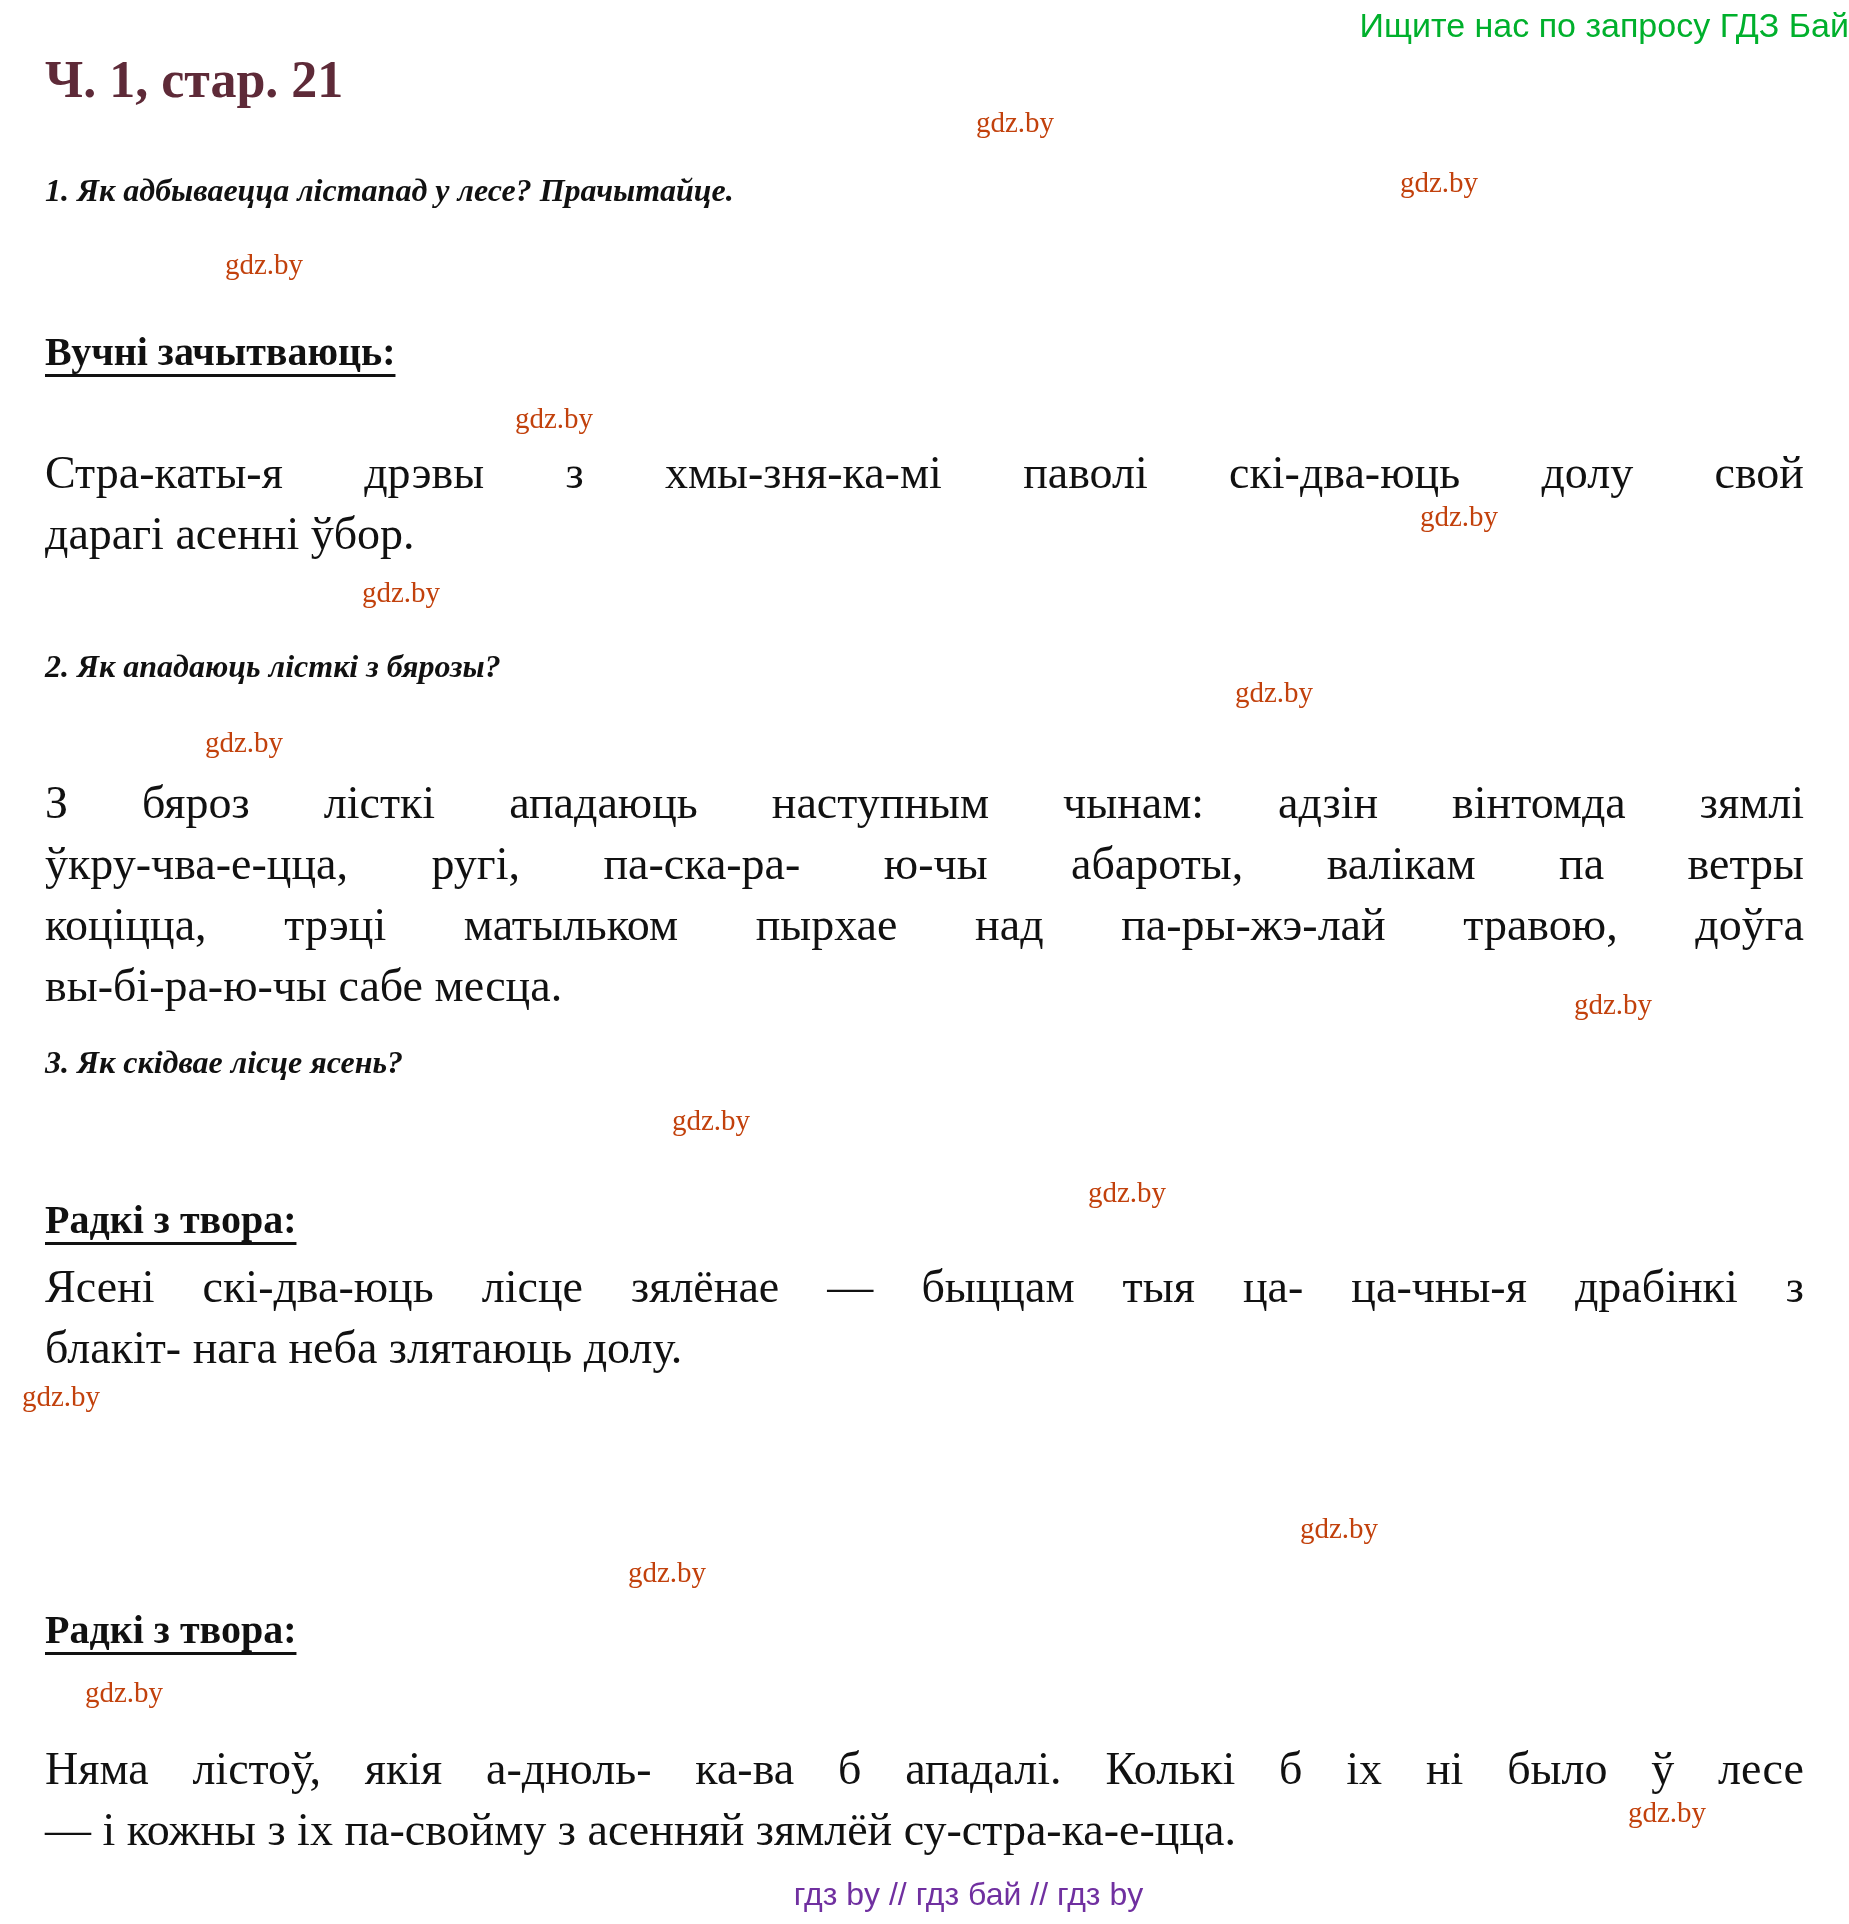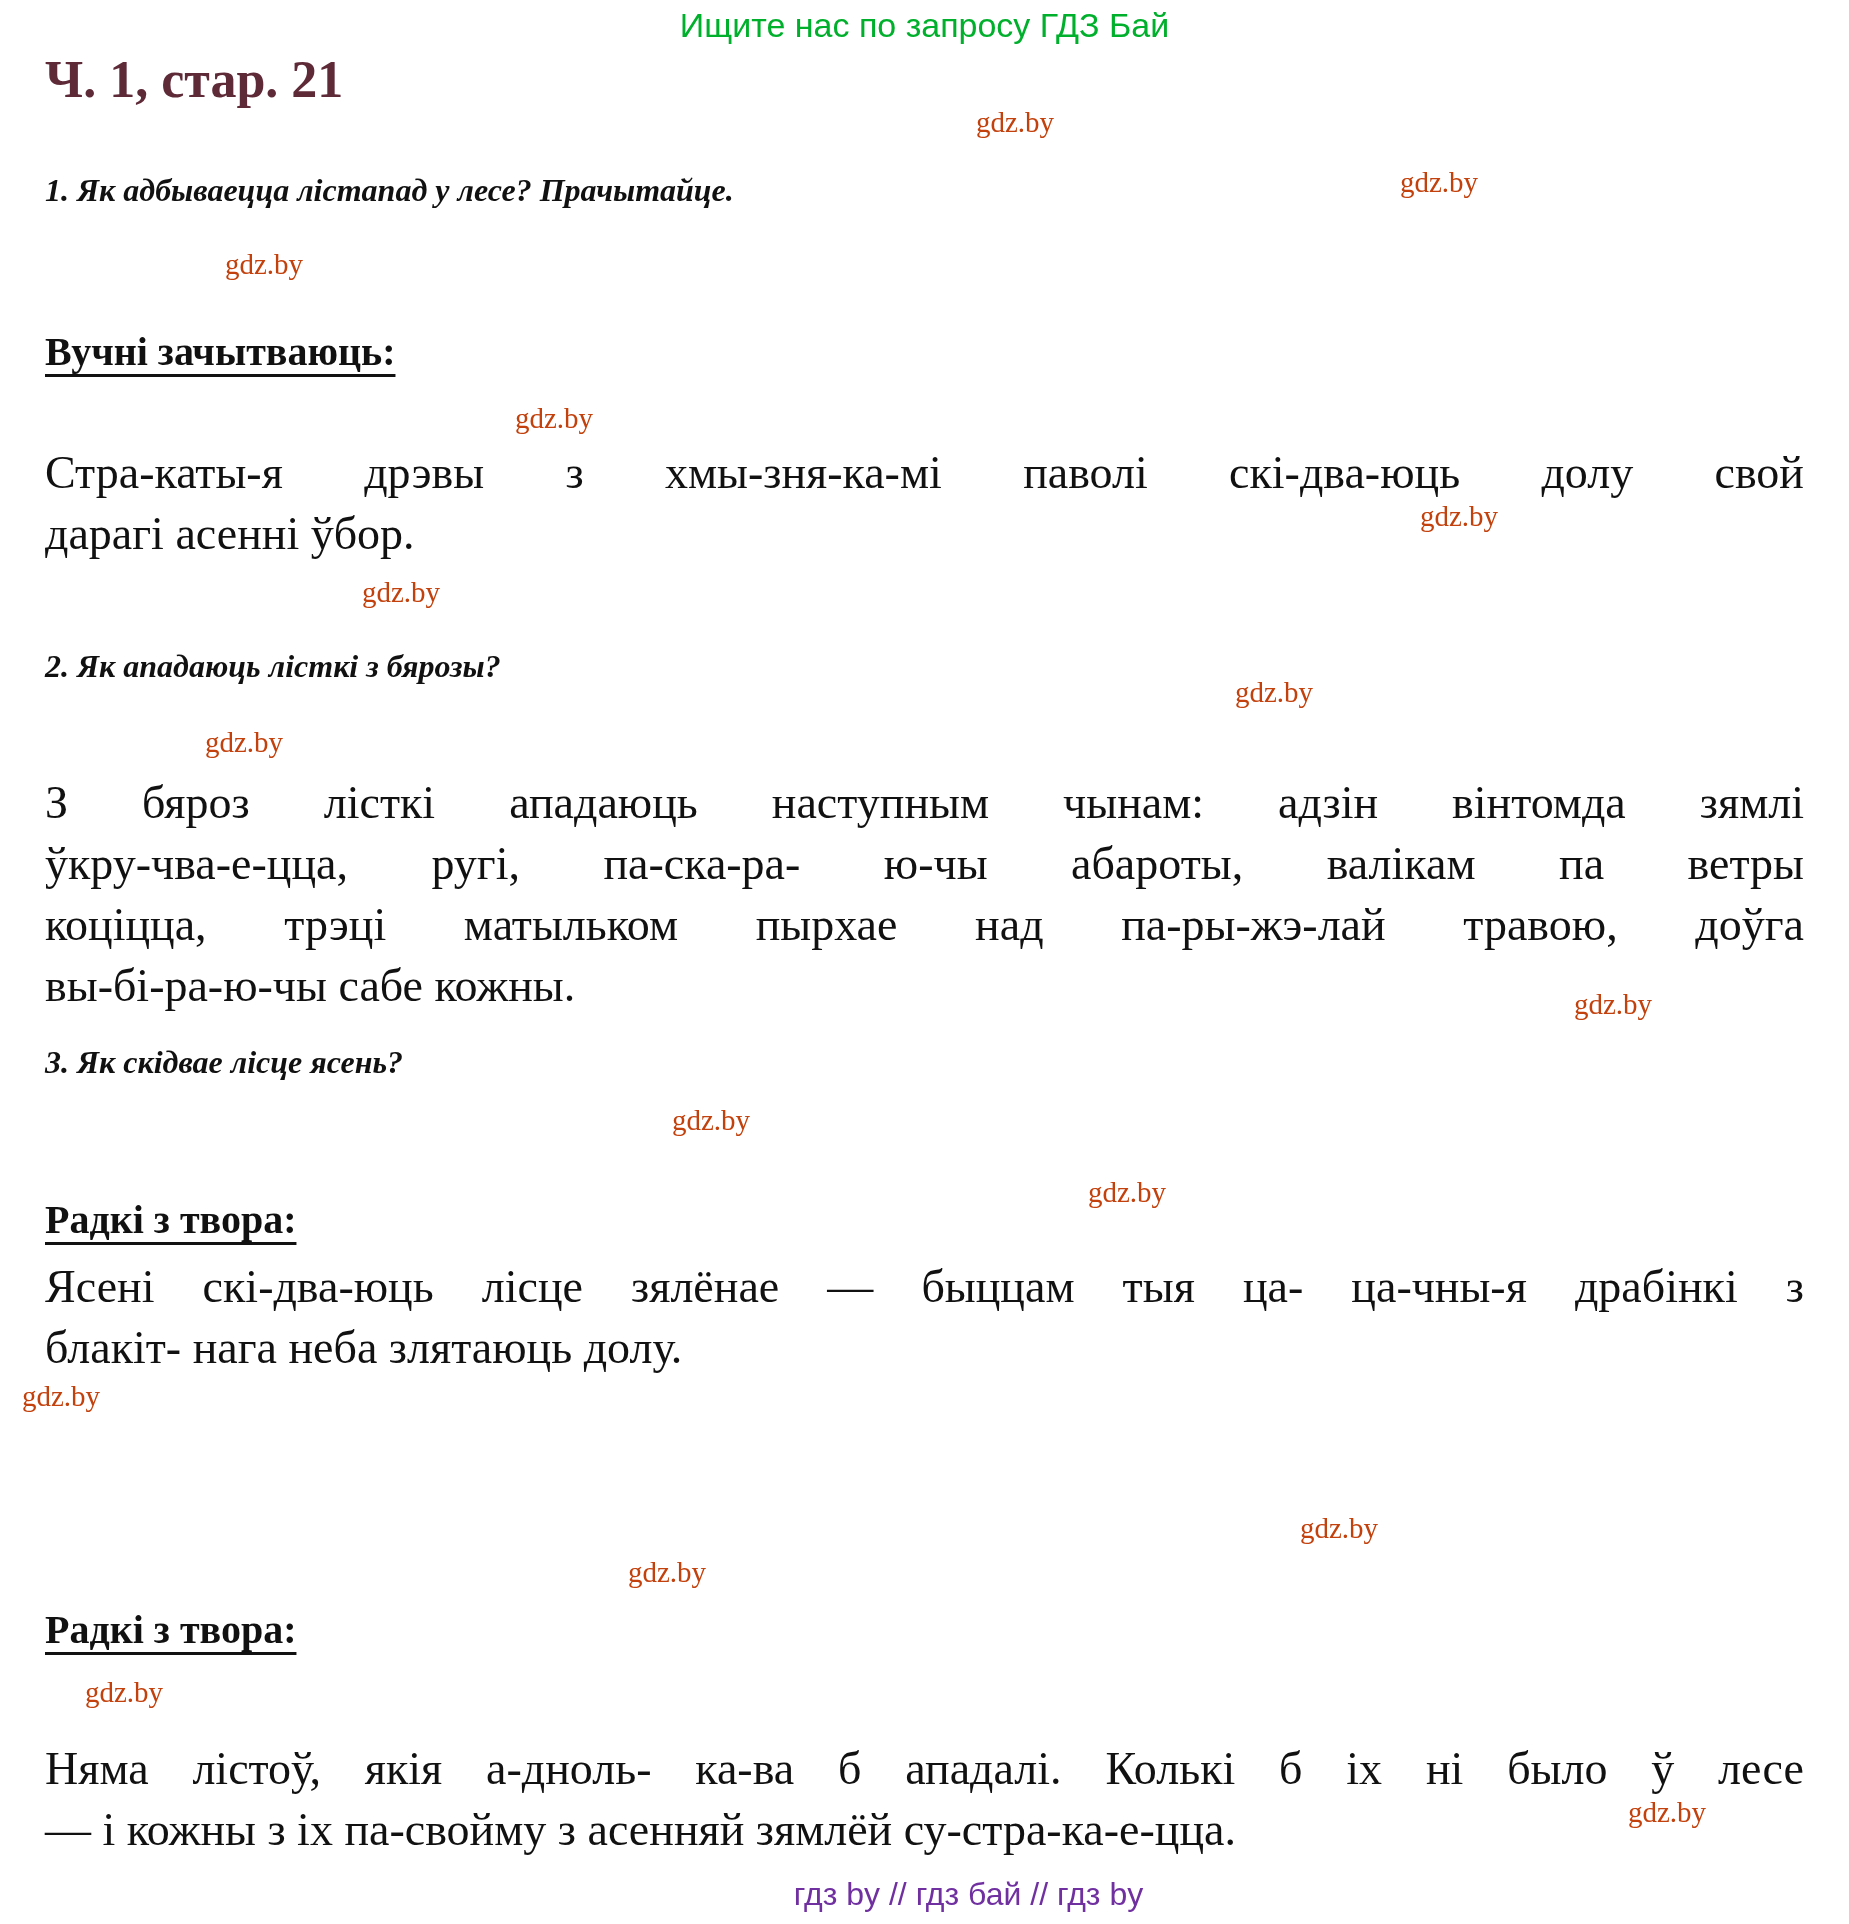--- a/index.html
+++ b/index.html
@@ -7,21 +7,21 @@
     position: relative;
     width: 1849px;
     height: 1924px;
     background: #ffffff;
     overflow: hidden;
     font-family: "Liberation Serif", serif;
     color: var(--text_black, #111111);
   }
   .banner {
     position: absolute; top: 6px; left: 0; width: 100%;
-    text-align: center;
+    text-align: right;
     font-family: "Liberation Sans", sans-serif;
     font-size: 34px; font-weight: 500;
     color: var(--banner_green, #00b02c);
   }
   .heading {
     position: absolute; left: 45px; top: 50px;
     font-size: 52px; font-weight: 700;
     color: var(--heading_maroon, #5e2a38);
   }
   .question {
@@ -72,21 +72,21 @@
     <div class="jline">Стра-каты-я дрэвы з хмы-зня-ка-мі паволі скі-два-юць долу свой</div>
     <div class="line">дарагі асенні ўбор.</div>
   </div>
 
   <div class="question" style="top:648px">2. Як ападаюць лісткі з бярозы?</div>
 
   <div class="para" style="top:772px">
     <div class="jline">З бяроз лісткі ападаюць наступным чынам: адзін вінтомда зямлі</div>
     <div class="jline">ўкру-чва-е-цца, ругі, па-ска-ра- ю-чы абароты, валікам па ветры</div>
     <div class="jline">коціцца, трэці матыльком пырхае над па-ры-жэ-лай травою, доўга</div>
-    <div class="line">вы-бі-ра-ю-чы сабе кожны.</div>
+    <div class="line">вы-бі-ра-ю-чы сабе месца.</div>
   </div>
 
   <div class="question" style="top:1044px">3. Як скідвае лісце ясень?</div>
 
   <div class="label" style="top:1196px">Радкі з твора:</div>
 
   <div class="para" style="top:1256px">
     <div class="jline">Ясені скі-два-юць лісце зялёнае — быццам тыя ца- ца-чны-я драбінкі з</div>
     <div class="line">блакіт- нага неба злятаюць долу.</div>
   </div>

